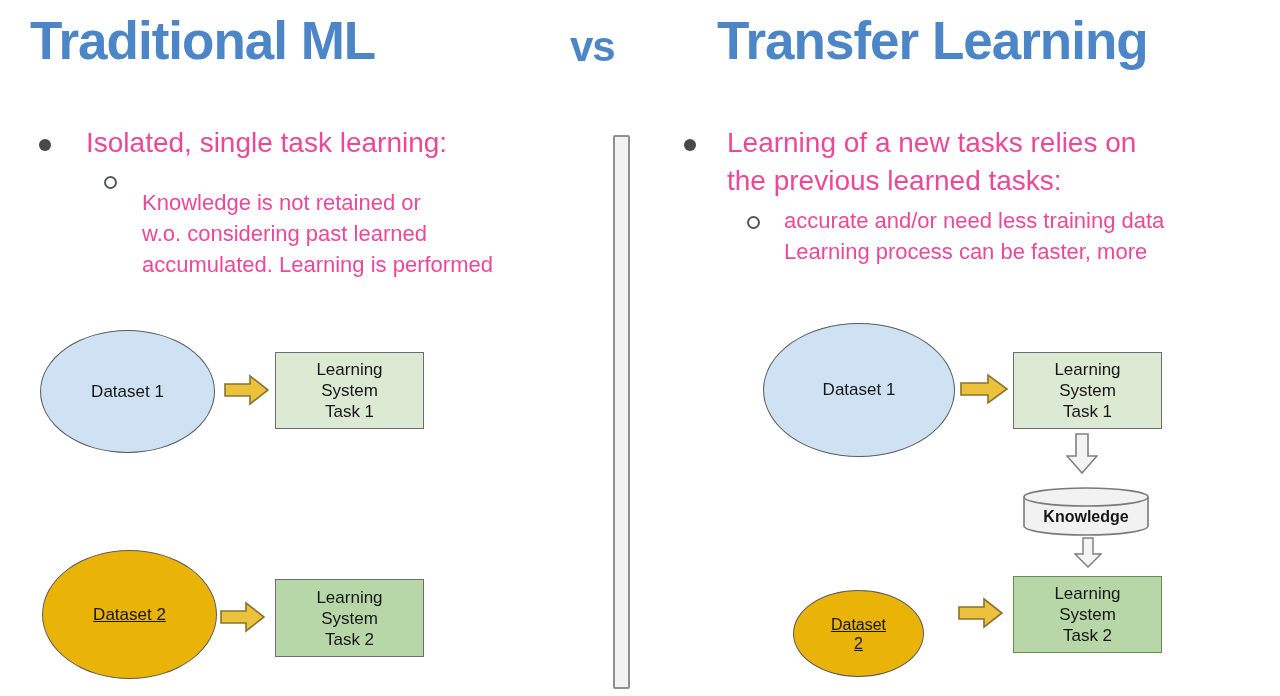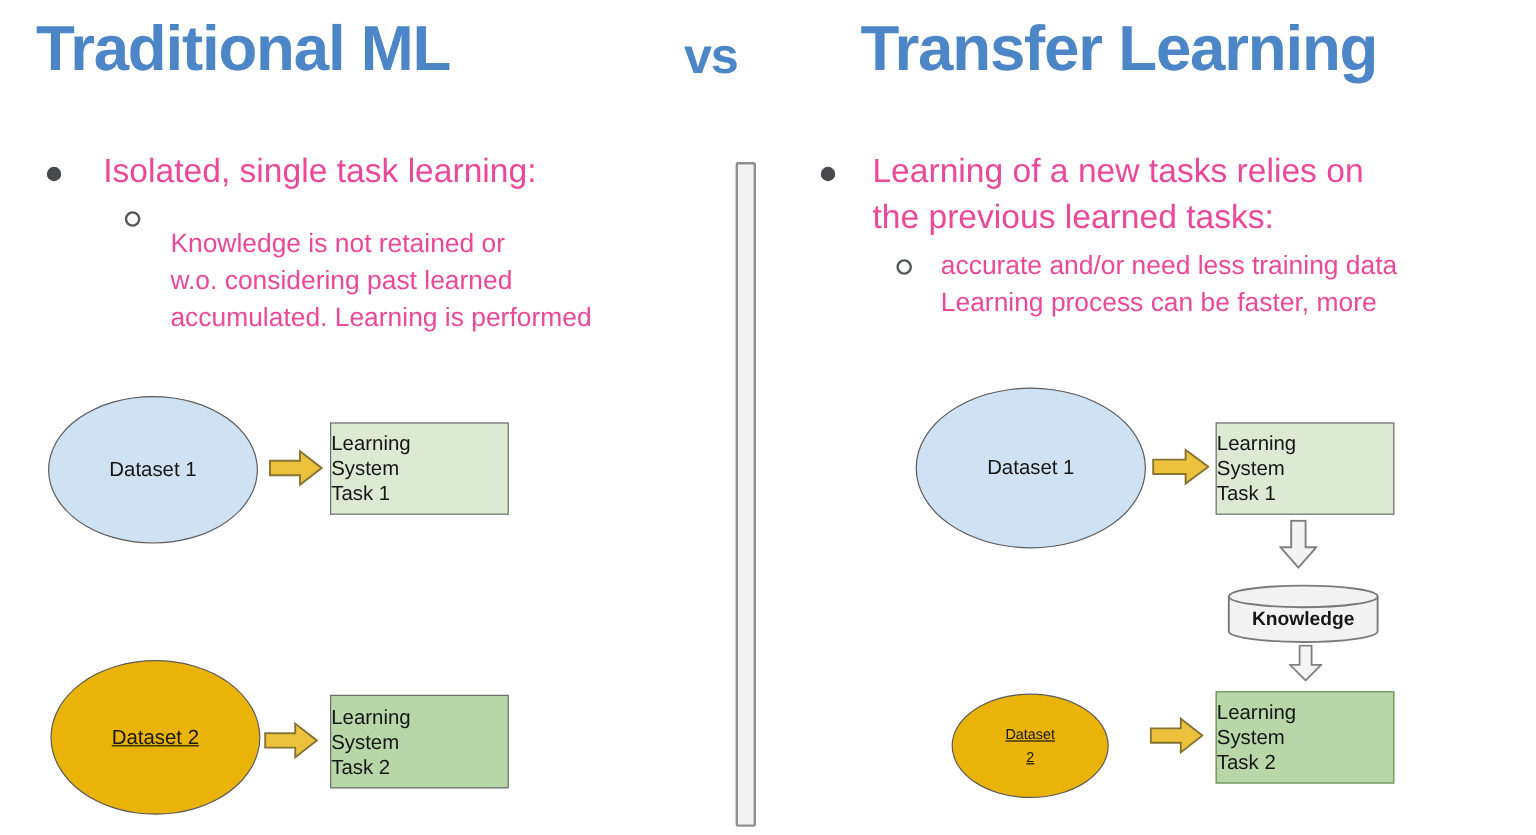--- a/index.html
+++ b/index.html
@@ -16,21 +16,21 @@
   .bullet-circle{position:absolute;width:9px;height:9px;border-radius:50%;border:2px solid #55585a;background:#fff;}
   .btext{position:absolute;color:#ec4899;white-space:nowrap;}
   .main-bullet{font-size:28px;line-height:38px;}
   .sub-bullet{font-size:22px;line-height:31px;}
   .ellipse{
     position:absolute;border-radius:50%;display:flex;flex-direction:column;
     align-items:center;justify-content:center;text-align:center;color:#161616;
     border:1.5px solid #5c5c5c;font-size:17px;line-height:20px;
   }
   .sysbox{
-    position:absolute;display:flex;flex-direction:column;align-items:flex-start;
+    position:absolute;display:flex;flex-direction:column;align-items:center;
     justify-content:center;text-align:center;color:#161616;
     border:1.5px solid #6e6e6e;font-size:17px;line-height:21px;
   }
   .fill-lblue{background:#cfe2f3;}
   .fill-mblue{background:#eab308;text-decoration:underline;}
   .fill-lgreen{background:#dcead3;}
   .fill-mgreen{background:#b7d7a8;}
   .border-green{border-color:#6d8c55;}
   .shape{position:absolute;}
   .divider{
@@ -119,21 +119,21 @@
       <path d="M2 11 L2 40 A62 9 0 0 0 126 40 L126 11" fill="#f2f2f2" stroke="#7a7a7a" stroke-width="1.6"></path>
       <ellipse cx="64" cy="11" rx="62" ry="9" fill="#f2f2f2" stroke="#7a7a7a" stroke-width="1.6"></ellipse>
     </svg>
     <div class="cyl-label">Knowledge</div>
   </div>
 
   <svg class="shape" style="left:1074px;top:537px;" width="28" height="31" viewBox="0 0 28 31">
     <polygon points="9,1 19,1 19,17 27,17 14,30 1,17 9,17" fill="#f4f4f4" stroke="#808080" stroke-width="1.5"></polygon>
   </svg>
 
-  <div class="ellipse fill-mblue" style="left:793px;top:578px;width:129px;height:85px;font-size:12px;line-height:19px;">
+  <div class="ellipse fill-mblue" style="left:793px;top:590px;width:129px;height:85px;font-size:16px;line-height:19px;">
     <div>Dataset</div>
     <div>2</div>
   </div>
   <svg class="shape" style="left:958px;top:597px;" width="45" height="32" viewBox="0 0 45 32">
     <polygon points="1,10 26,10 26,2 44,16 26,30 26,22 1,22" fill="#ecc23d" stroke="#877432" stroke-width="1.6"></polygon>
   </svg>
   <div class="sysbox fill-mgreen border-green" style="left:1013px;top:576px;width:147px;height:75px;">
     <div>Learning</div>
     <div>System</div>
     <div>Task 2</div>

